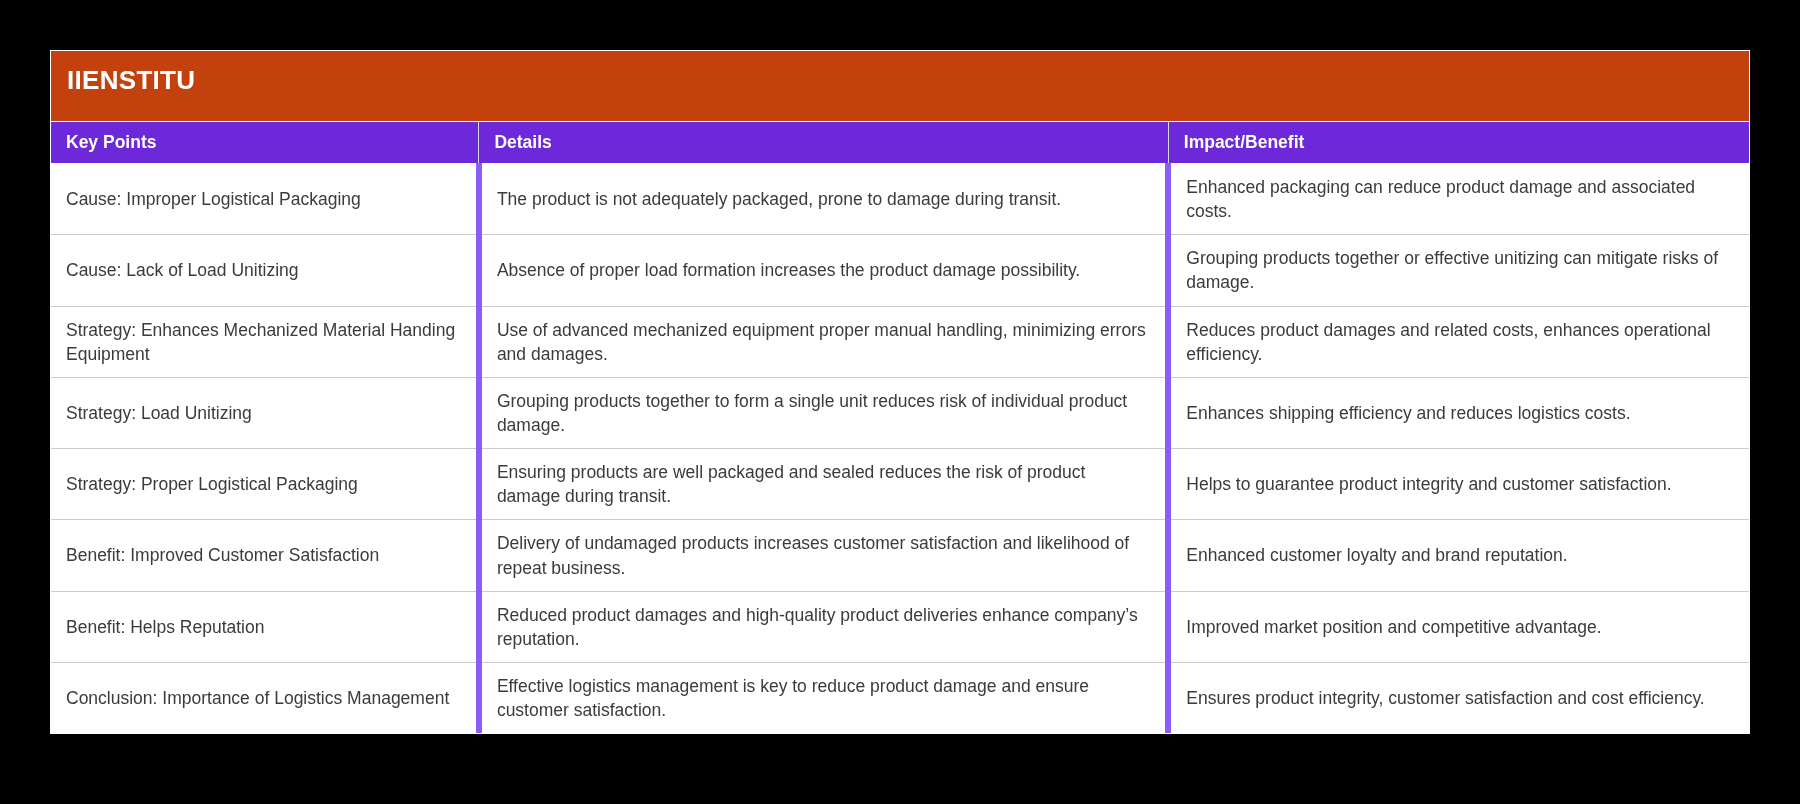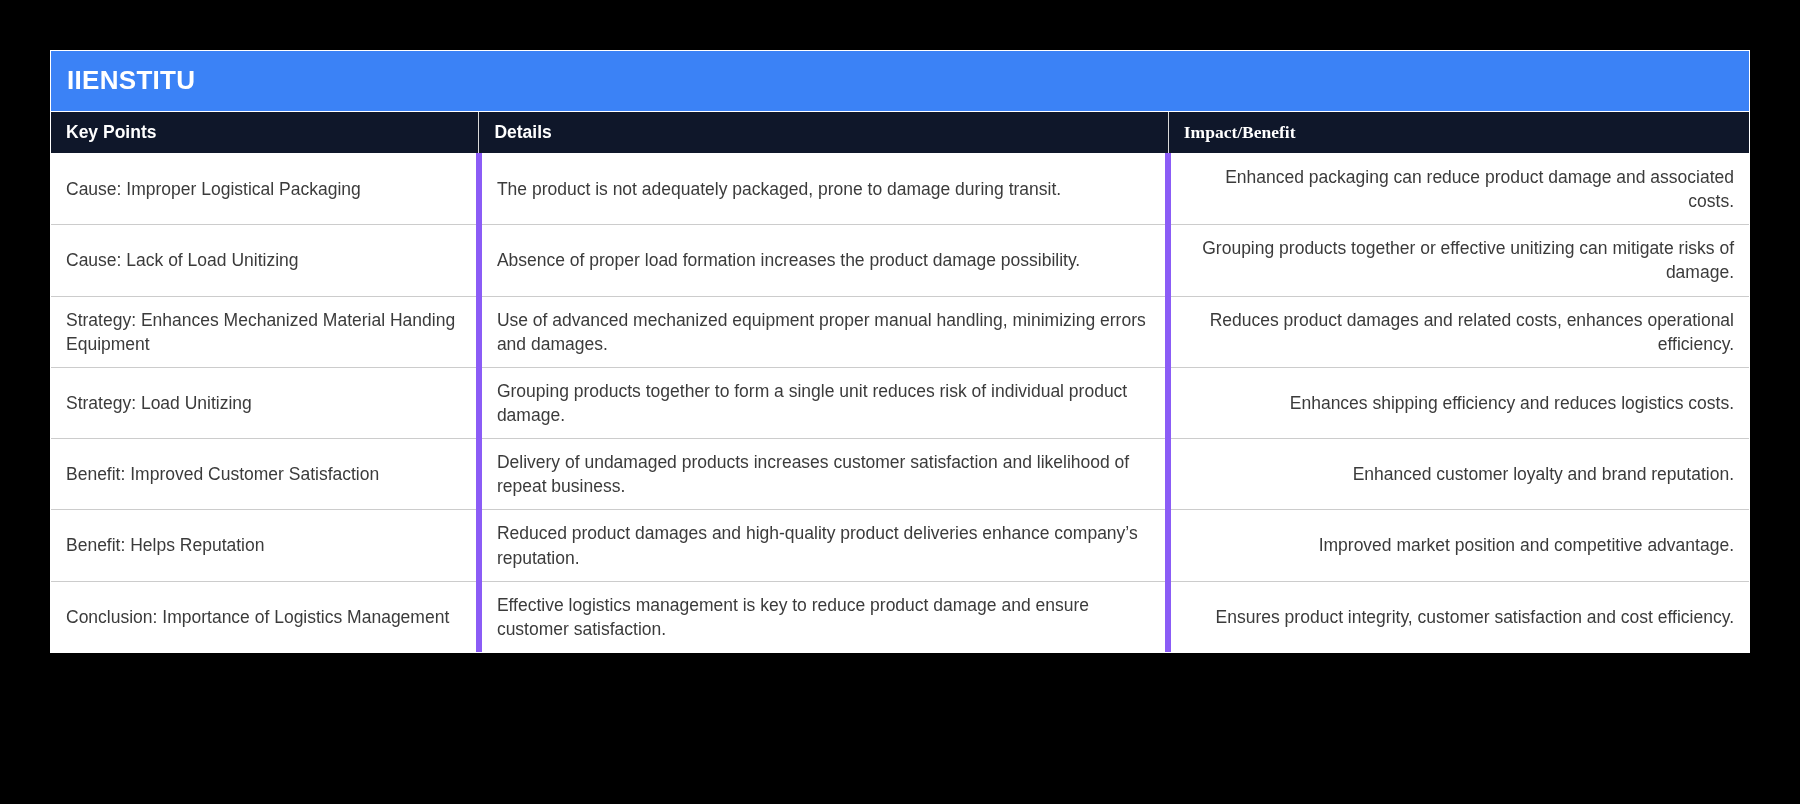--- a/index.html
+++ b/index.html
@@ -13,61 +13,61 @@
   }
   .table-card {
     position: absolute;
     left: 50px;
     top: 50px;
     width: 1700px;
     border: 1px solid #ffffff;
     background: #000000;
   }
   .title-bar {
-    background: #3b82f6;
-    padding: 14px 16px 15px 16px;
+    background: #c2410c;
+    padding: 14px 16px 25px 16px;
     border-bottom: 1px solid #ffffff;
   }
   .title-text {
     color: #ffffff;
     font-size: 26px;
     font-weight: bold;
     letter-spacing: 0.3px;
   }
   table.data-table {
     width: 100%;
     border-collapse: collapse;
     table-layout: fixed;
   }
   .data-table col.c1 { width: 25.2%; }
   .data-table col.c2 { width: 40.6%; }
   .data-table col.c3 { width: 34.2%; }
   .data-table thead th {
-    background: #0f172a;
+    background: #6d28d9;
     color: #ffffff;
     text-align: left;
     font-size: 17.5px;
     font-weight: bold;
     padding: 10px 15px;
     border-bottom: 1px solid #ffffff;
     border-right: 1px solid #d9d9d9;
   }
-  .data-table thead th:last-child { border-right: none; font-family: Liberation Serif, serif; }
+  .data-table thead th:last-child { border-right: none; }
   .data-table tbody td {
     background: #ffffff;
     color: #3b3b3b;
     font-size: 17.5px;
     line-height: 1.38;
     padding: 11px 15px;
     vertical-align: middle;
     border-bottom: 1px solid #cccccc;
     border-right: 6px solid #8b5cf6;
     word-wrap: break-word;
   }
-  .data-table tbody td:last-child { border-right: none; text-align: right; }
+  .data-table tbody td:last-child { border-right: none; }
   .data-table tbody tr:last-child td { border-bottom: none; }
 </style>
 </head>
 <body>
 
 <div class="table-card">
   <div class="title-bar">
     <span class="title-text">IIENSTITU</span>
   </div>
   <table class="data-table">
@@ -98,20 +98,25 @@
         <td>Strategy: Enhances Mechanized Material Handing Equipment</td>
         <td>Use of advanced mechanized equipment proper manual handling, minimizing errors and damages.</td>
         <td>Reduces product damages and related costs, enhances operational efficiency.</td>
       </tr>
       <tr>
         <td>Strategy: Load Unitizing</td>
         <td>Grouping products together to form a single unit reduces risk of individual product damage.</td>
         <td>Enhances shipping efficiency and reduces logistics costs.</td>
       </tr>
       <tr>
+        <td>Strategy: Proper Logistical Packaging</td>
+        <td>Ensuring products are well packaged and sealed reduces the risk of product damage during transit.</td>
+        <td>Helps to guarantee product integrity and customer satisfaction.</td>
+      </tr>
+      <tr>
         <td>Benefit: Improved Customer Satisfaction</td>
         <td>Delivery of undamaged products increases customer satisfaction and likelihood of repeat business.</td>
         <td>Enhanced customer loyalty and brand reputation.</td>
       </tr>
       <tr>
         <td>Benefit: Helps Reputation</td>
         <td>Reduced product damages and high-quality product deliveries enhance company’s reputation.</td>
         <td>Improved market position and competitive advantage.</td>
       </tr>
       <tr>

